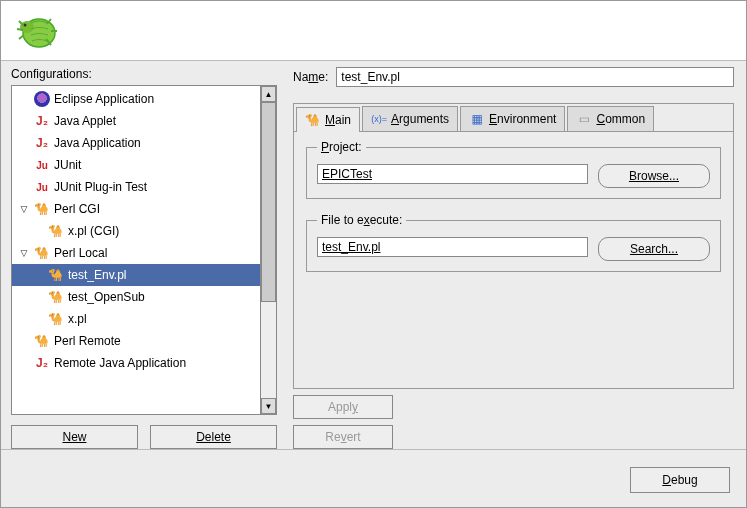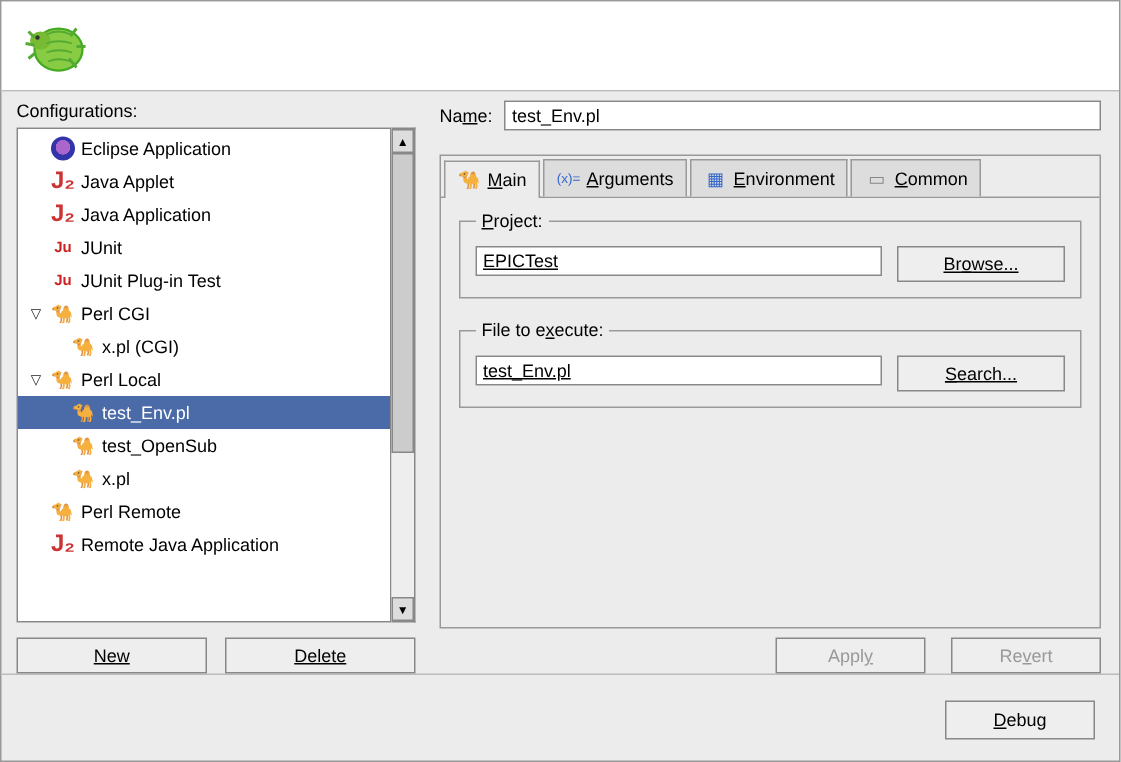--- a/index.html
+++ b/index.html
@@ -32,29 +32,29 @@
   .name-row input { flex: 1; height: 20px; border: 1px solid #888; background: #fff; padding: 0 4px; }
   .tab-panel { flex: 1; border: 1px solid #999; background: #ececec; display:flex; flex-direction:column; }
   .tabs { display: flex; border-bottom: 1px solid #999; }
   .tab { display: flex; align-items:center; gap:4px; padding: 4px 8px; border: 1px solid #999; border-bottom:none; background: #ddd; margin-top:2px; margin-left:2px;}
   .tab.active { background: #ececec; position:relative; top:1px; }
   .tab-body { padding: 8px 12px; }
   fieldset { border: 1px solid #999; padding: 10px; margin-bottom: 14px; }
   legend { padding: 0 4px; }
   .fb-row { display: flex; gap: 10px; text-decoration: underline; }
   .fb-row input { flex: 1; height: 20px; border: 1px solid #888; background:#fff; padding:0 4px; }
-  .fb-row button { width: 112px; }
-  .apply-row { display:flex; justify-content:flex-end; gap:17px; margin-top:6px; }
+  .fb-row button { width: 112px; border-radius: 10px; }
+  .apply-row { display:flex; justify-content:flex-end; gap:6px; margin-top:6px;flex-direction:column; }
   .apply-row button { width: 100px; }
   .footer { height: 60px; border-top: 1px solid #bbb; display:flex; justify-content:flex-end; align-items:center; gap:10px; padding:0 16px; }
   .footer button { width: 100px; height:26px; }
   .u { text-decoration: underline; }
   
   .i-eclipse{ background: radial-gradient(circle at 50% 45%, #a6c 0 40%, #33a 42% 100%); border-radius:50%;}
-  .i-java{ color:#c33; font-weight:bold; font-size:16px; }
+  .i-java{ color:#c33; font-weight:bold; font-size:12px; }
   .i-ju{ color:#c22; font-weight:bold; font-size:10px; }
   .i-camel{ color:#0a8; font-size:12px; }
 </style>
 </head>
 <body>
 
 <div class="header">
   <svg class="bug-icon" viewBox="0 0 48 48">
     <ellipse cx="26" cy="26" rx="16" ry="14" fill="#8c4"></ellipse>
     <ellipse cx="26" cy="26" rx="16" ry="14" fill="none" stroke="#4a2" stroke-width="1.5"></ellipse>

